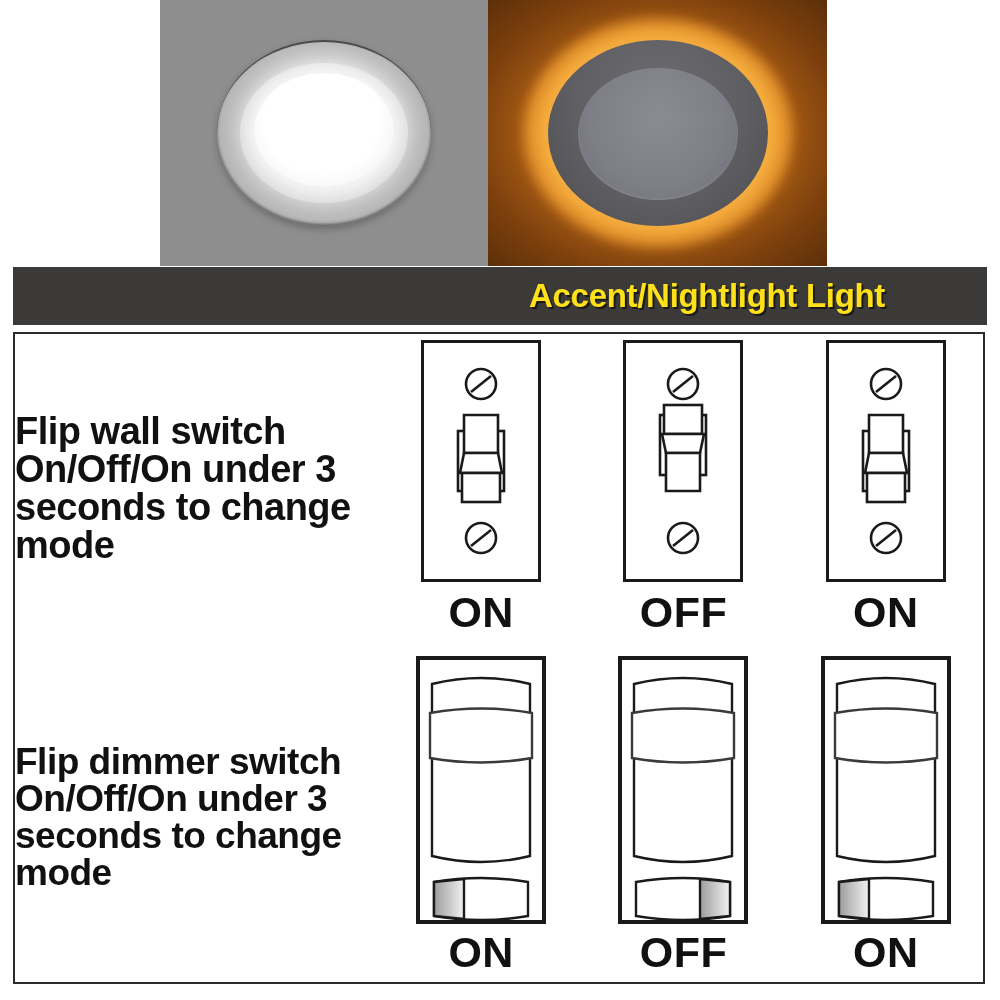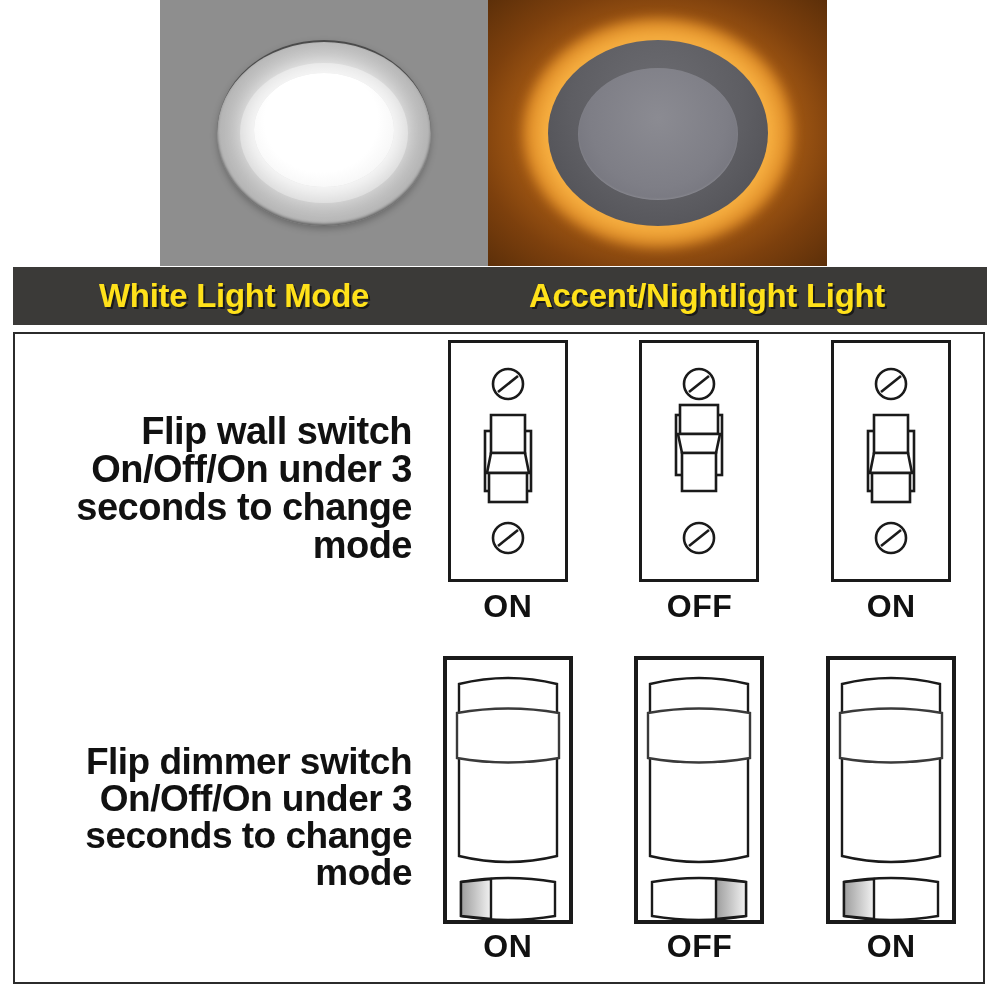--- a/index.html
+++ b/index.html
@@ -60,27 +60,27 @@
 
   
   .panel{position:absolute;left:13px;top:332px;width:972px;height:652px;
     background:#fff;border:2px solid #2b2b2b;box-sizing:border-box;}
 
   .row{position:absolute;left:0;width:972px;display:flex;}
   .row-top{top:2px;height:304px;}
   .row-bot{top:318px;height:330px;}
 
   .instr{width:365px;display:flex;align-items:center;justify-content:center;
-    text-align:right;font-weight:bold;color:#111;line-height:1.0;padding-left:32px;}
+    text-align:left;font-weight:bold;color:#111;line-height:1.0;}
   .instr .txt{font-size:38px;letter-spacing:-0.5px;}
   .row-bot .instr .txt{font-size:37px;}
 
   .cells{flex:1;display:flex;justify-content:space-around;align-items:flex-start;padding-top:4px;}
   .cell{display:flex;flex-direction:column;align-items:center;}
-  .cell .state{font-size:32px;font-weight:bold;color:#111;margin-top:6px;letter-spacing:0.5px;}
+  .cell .state{font-size:43px;font-weight:bold;color:#111;margin-top:6px;letter-spacing:0.5px;}
   .row-bot .cell .state{margin-top:4px;}
 
   
   .plate{background:#fff;border:3px solid #1a1a1a;box-sizing:border-box;position:relative;}
   .plate-toggle{width:120px;height:242px;}
   .plate-dimmer{width:130px;height:268px;border-width:4px;}
 
   svg{display:block;}
 </style>
 </head>
@@ -98,21 +98,20 @@
 
     <div class="photo photo-accent">
       <div class="glow"></div>
       <div class="bezel"></div>
       <div class="lens"></div>
     </div>
 
   </div>
 
   <div class="modebar">
-    <span class="mode mode-white">White Light Mode</span>
     <span class="mode mode-accent">Accent/Nightlight Light</span>
   </div>
 
   <div class="panel">
 
     <div class="row row-top">
 
       <div class="instr">
         <span class="txt">Flip wall switch On/Off/On under 3 seconds to change mode</span>
       </div>

